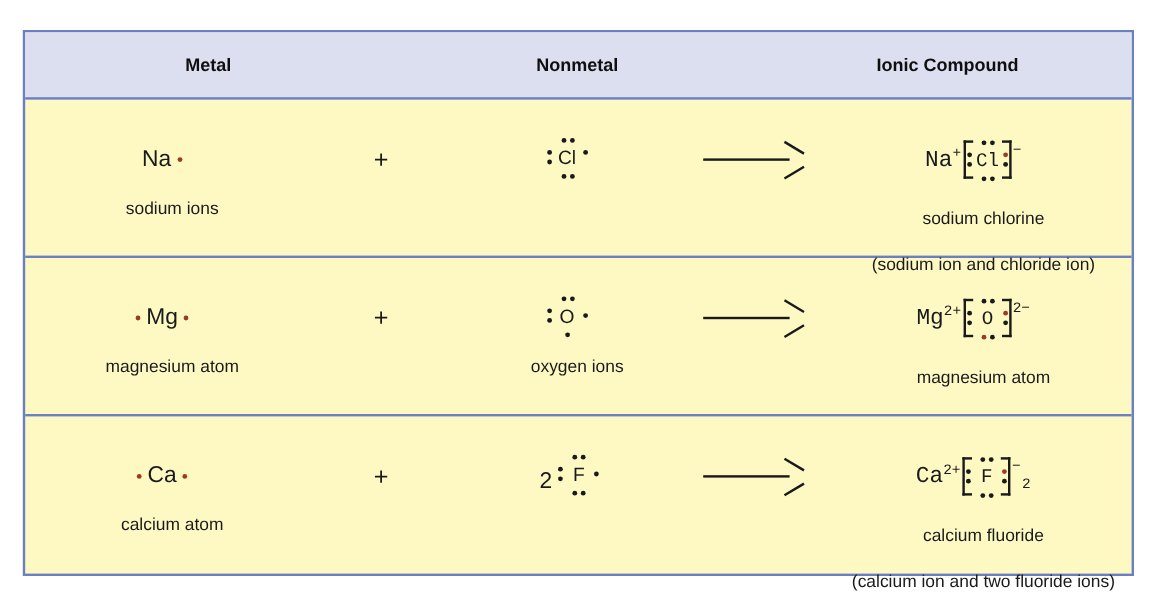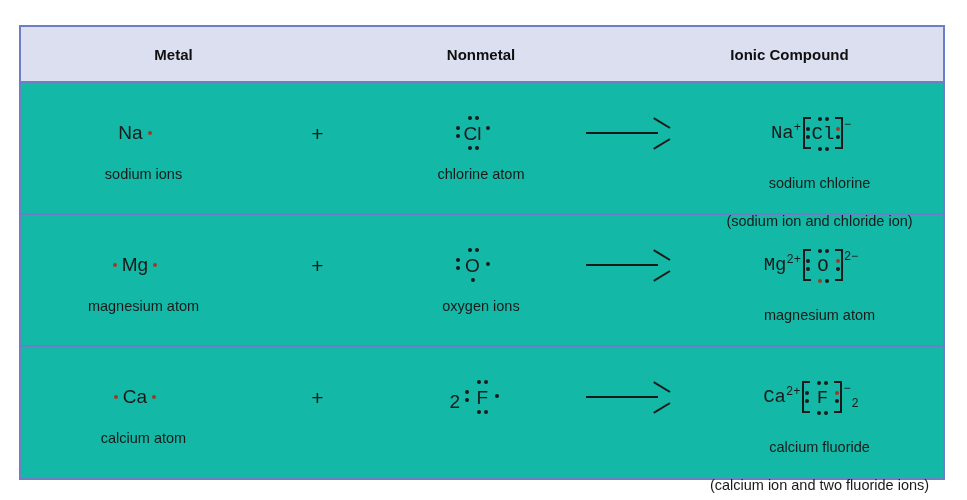--- a/index.html
+++ b/index.html
@@ -16,21 +16,21 @@
   }
 
   .table-wrap {
     position: absolute;
     left: 19px;
     top: 25px;
     width: 926px;
     height: 455px;
     border: 2px solid #6b80c4;
     box-sizing: border-box;
-    background: #14b8a6;
+    background: #fef9c3;
   }
 
   
   .thead {
     display: flex;
     height: 56px;
     background: #dcdff0;
     border-bottom: 2px solid #6b80c4;
     box-sizing: border-box;
   }
@@ -143,21 +143,21 @@
     position: relative;
     display: inline-block;
     width: 26px;
     height: 24px;
     text-align: center;
   }
   .symbox .sym-text {
     position: absolute;
     left: 0; right: 0;
     top: 4px;
-    font-size: 19px;
+    font-size: 16px;
     line-height: 19px;
   }
 
   .d-top-l  { left: 8px;  top: -4px; }
   .d-top-r  { left: 15px; top: -4px; }
   .d-bot-l  { left: 8px;  top: 26px; }
   .d-bot-r  { left: 15px; top: 26px; }
   .d-lft-t  { left: -4px; top: 6px;  }
   .d-lft-b  { left: -4px; top: 14px; }
   .d-rgt-t  { left: 26px; top: 6px;  }
@@ -268,21 +268,20 @@
             <span class="dot d-top-l"></span>
             <span class="dot d-top-r"></span>
             <span class="dot d-bot-l"></span>
             <span class="dot d-bot-r"></span>
             <span class="dot d-lft-t"></span>
             <span class="dot d-lft-b"></span>
             <span class="dot d-rgt-t"></span>
           </span>
         </span>
       </div>
-      <div class="caption">chlorine atom</div>
     </div>
 
     <div class="cell c-arrow">
       <div class="struct">
         <span class="arrow">
           <span class="shaft"></span>
             <span class="head-u"></span>
             <span class="head-l"></span>
         </span>
       </div>

